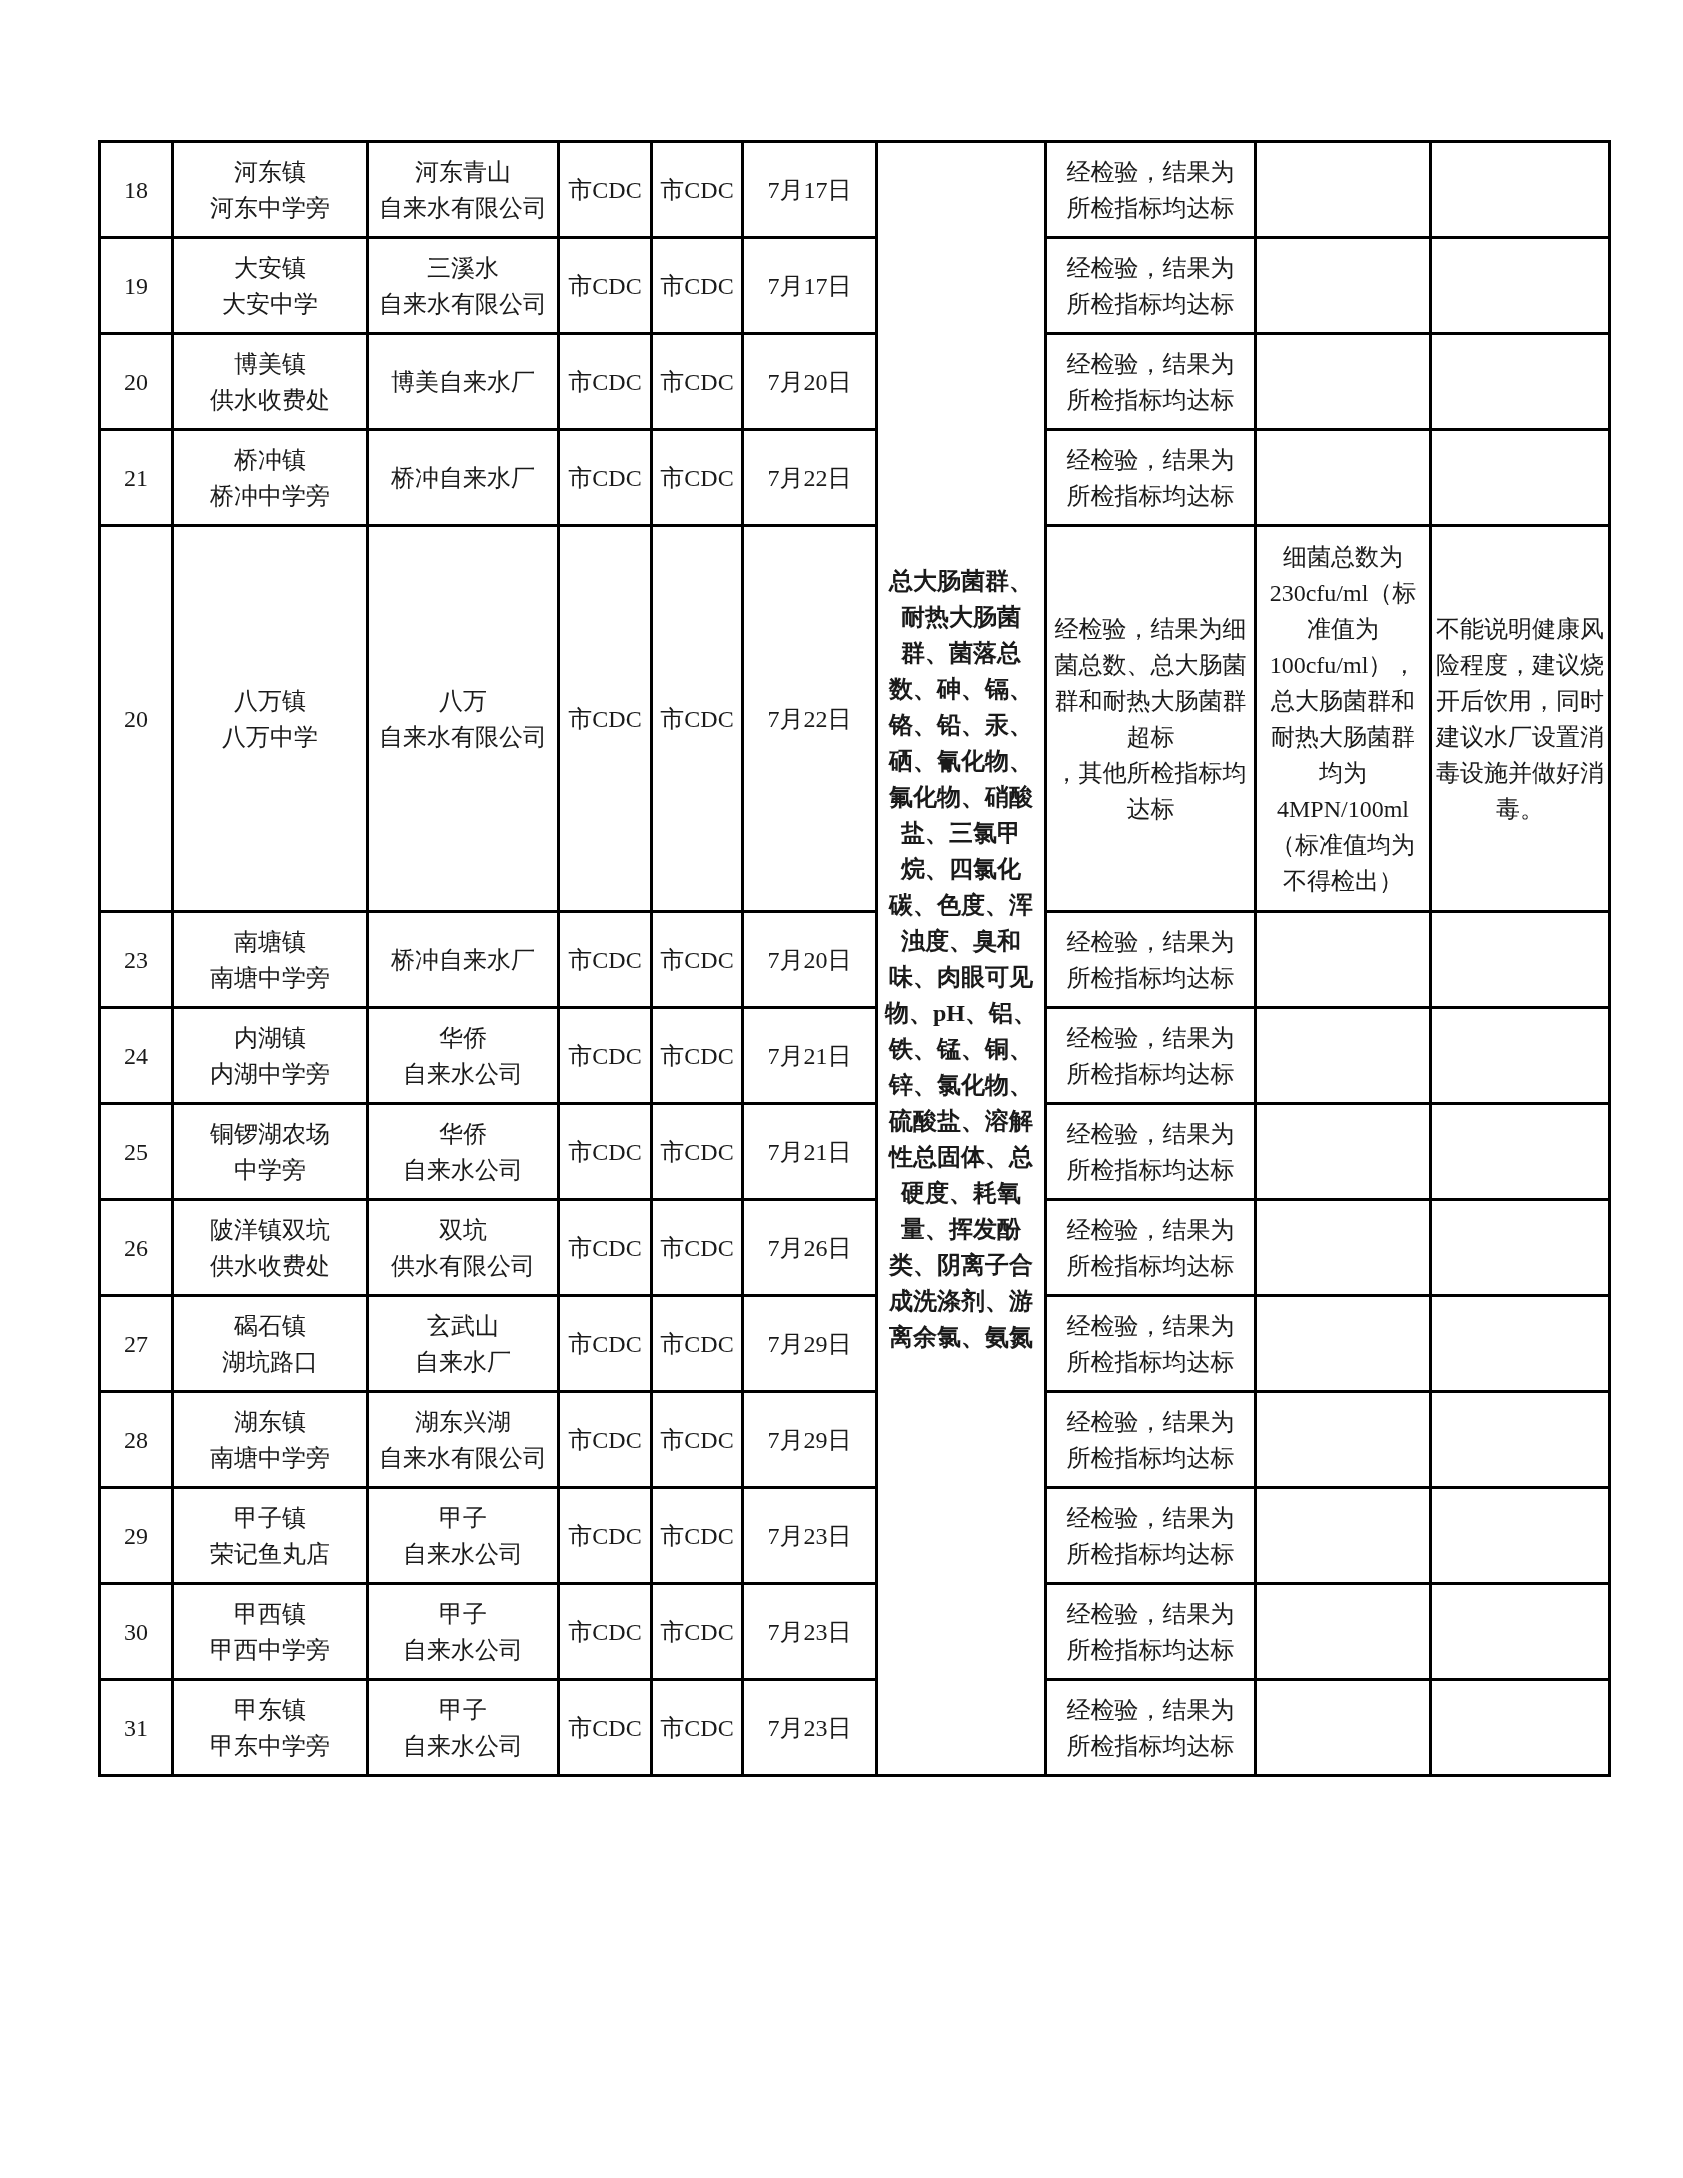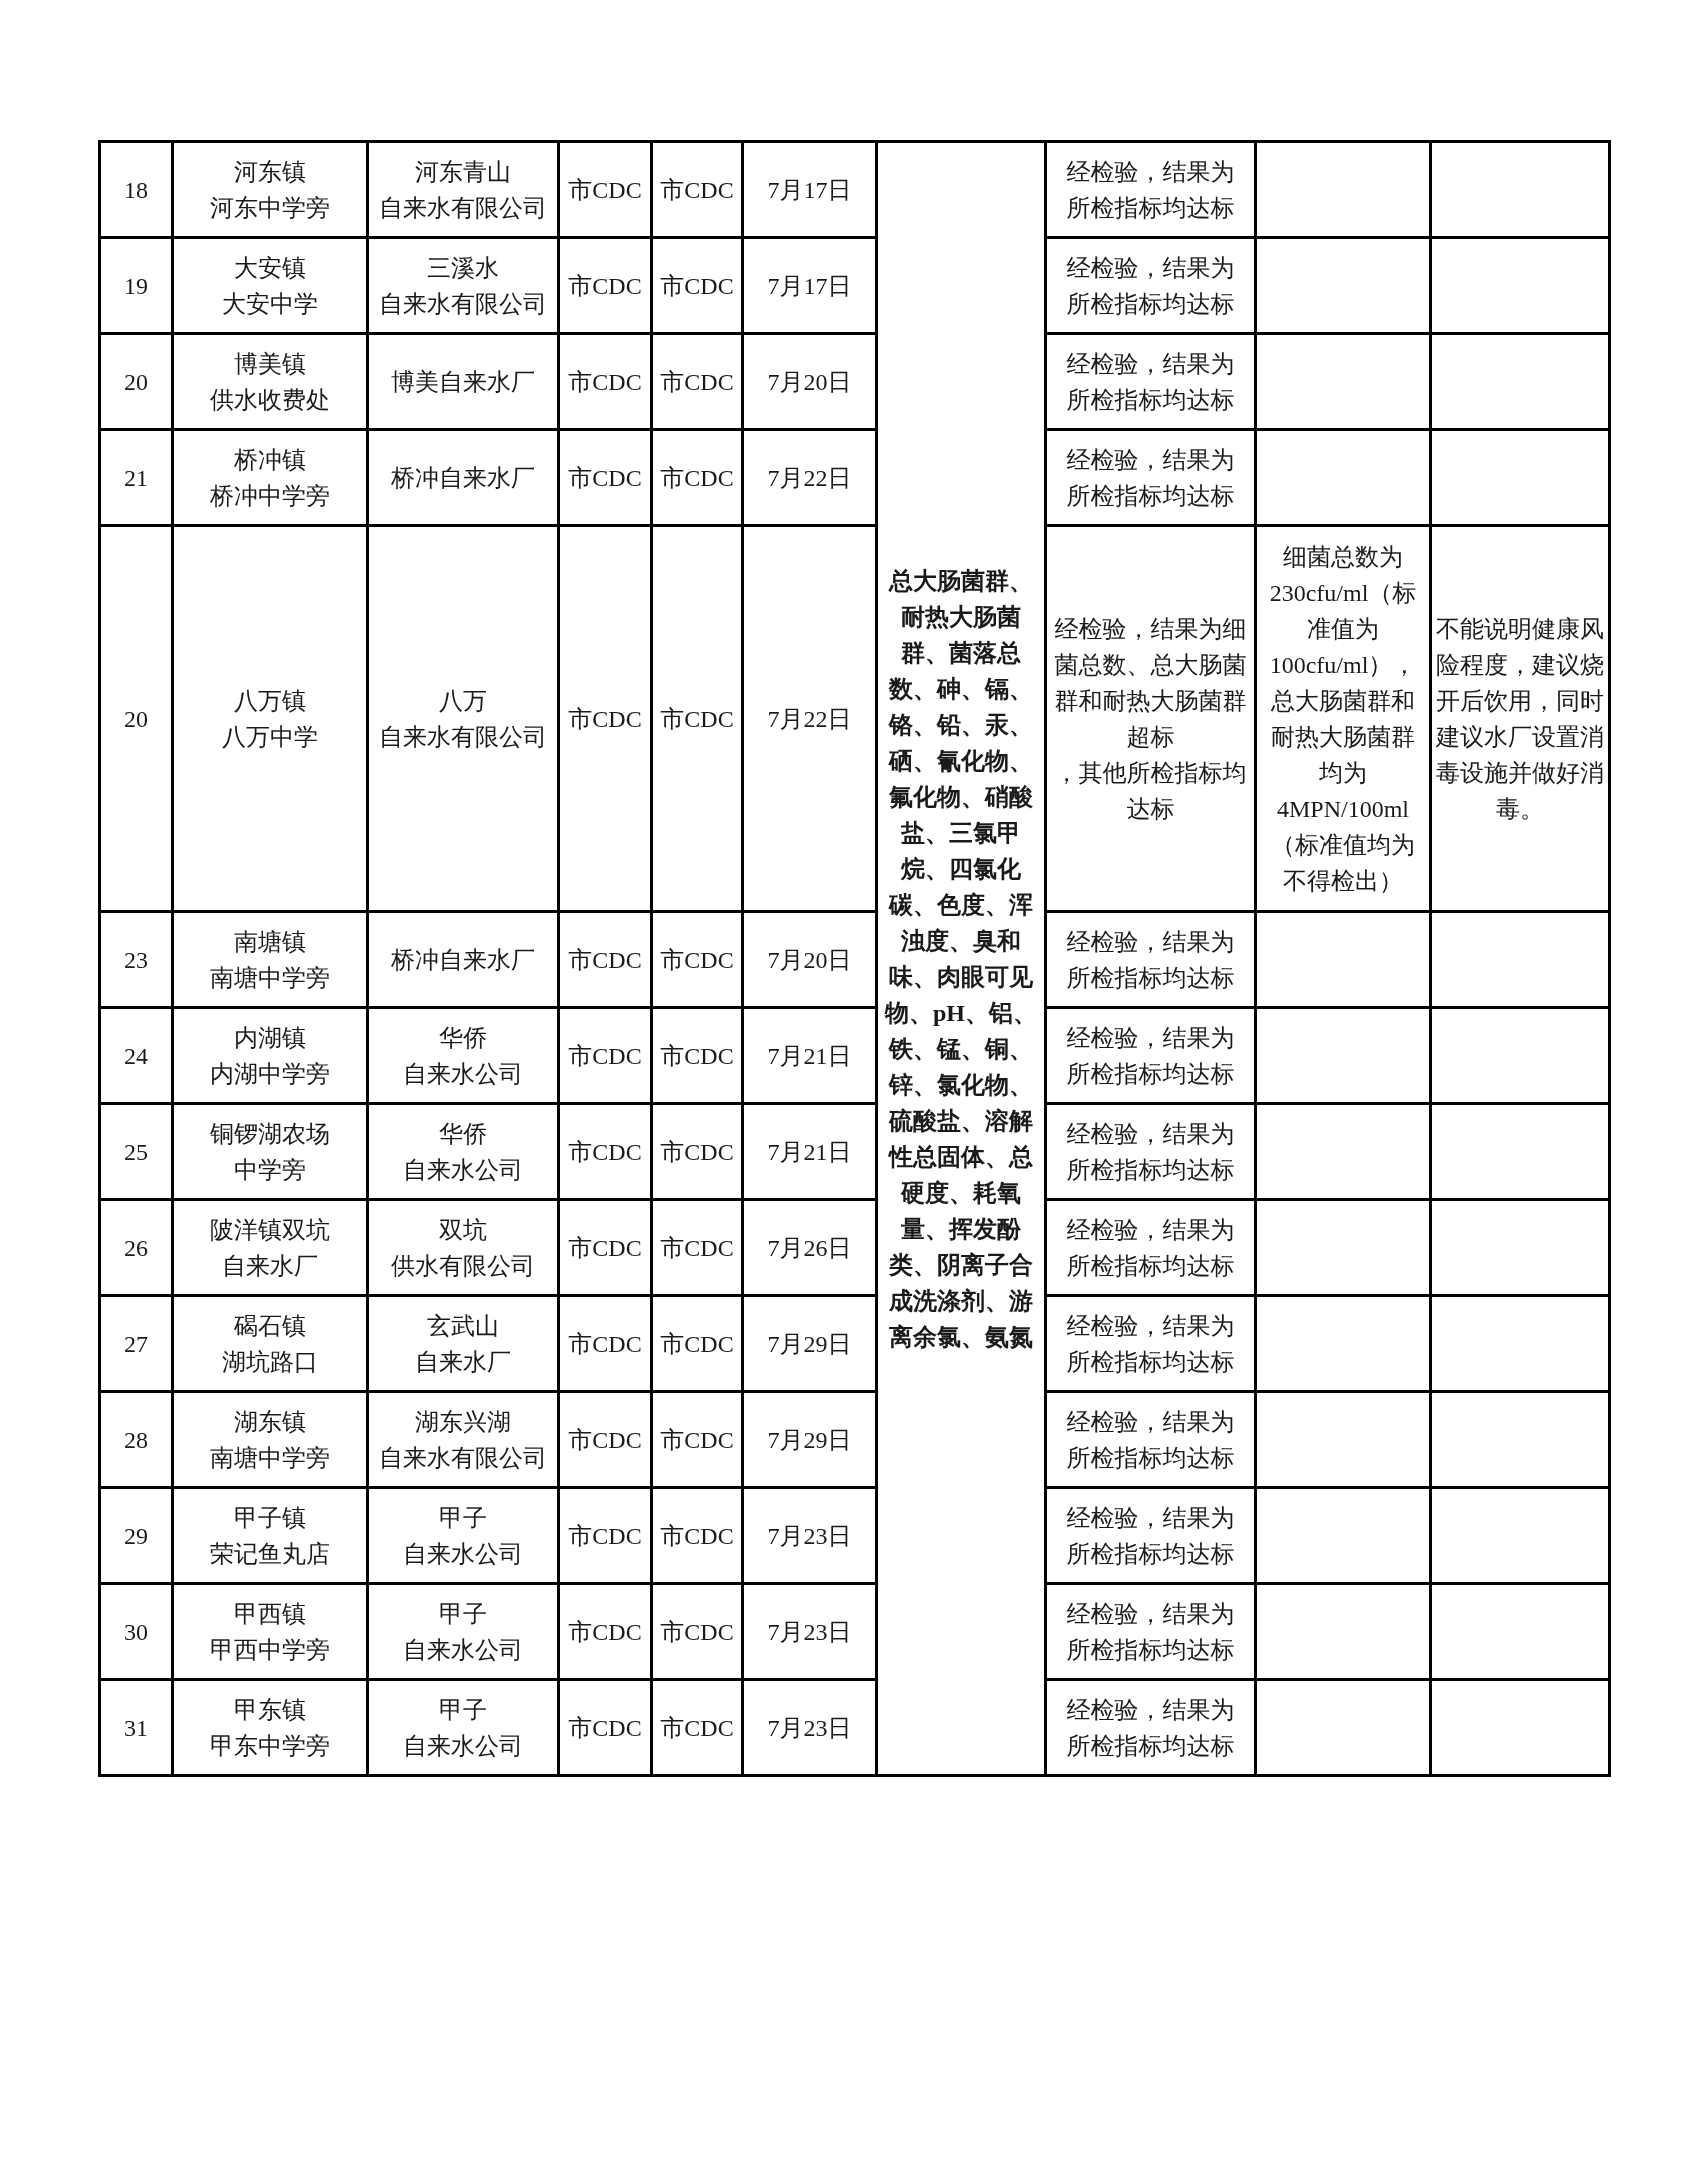--- a/index.html
+++ b/index.html
@@ -179,21 +179,21 @@
       <td class="c-cdc">市CDC</td>
       <td class="c-date">7月21日</td>
       <td class="c-result">经检验，结果为
 所检指标均达标</td>
       <td class="c-note"></td>
       <td class="c-note"></td>
     </tr>
     <tr class="r-normal">
       <td class="c-no">26</td>
       <td>陂洋镇双坑
-自来水厂</td>
+供水收费处</td>
       <td>双坑
 供水有限公司</td>
       <td class="c-cdc">市CDC</td>
       <td class="c-cdc">市CDC</td>
       <td class="c-date">7月26日</td>
       <td class="c-result">经检验，结果为
 所检指标均达标</td>
       <td class="c-note"></td>
       <td class="c-note"></td>
     </tr>

